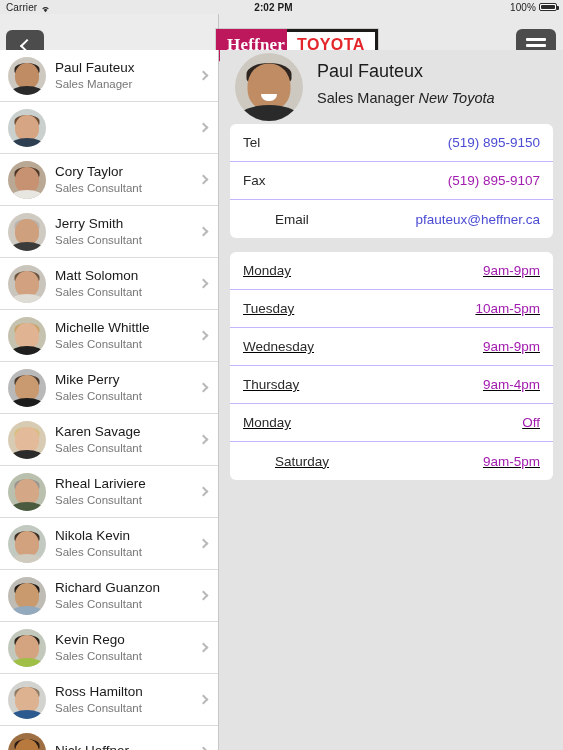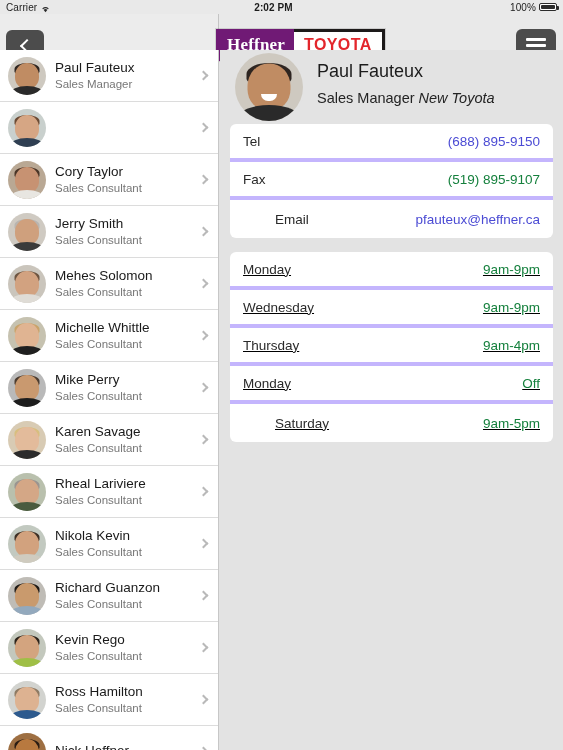--- a/index.html
+++ b/index.html
@@ -60,24 +60,24 @@
   }
   .hamburger { width: 20px; display: flex; flex-direction: column; gap: 3.5px; }
   .hamburger span { display: block; height: 2.6px; background: #fff; border-radius: 1px; }
 
   .logo {
     position: absolute; left: 216px; top: 15px;
     height: 32px; display: flex; align-items: stretch;
     box-shadow: 0 0 0 1px rgba(0,0,0,.12);
   }
   .logo-heffner {
-    background: #701a75; color: #fff;
+    background: #be185d; color: #fff;
     font-family: "Liberation Serif", serif; font-weight: 700;
     font-size: 17px; letter-spacing: .2px;
-    display: flex; align-items: center; padding: 0 9px 0 11px;
+    display: flex; align-items: center; padding: 0 2px 0 11px;
   }
   .logo-toyota {
     background: #fff; color: #e3262c;
     font-weight: 700; font-size: 16px; letter-spacing: .4px;
     display: flex; align-items: center; padding: 0 10px;
     border-top: 3px solid #1d1a1a; border-bottom: 3px solid #1d1a1a; border-right: 3px solid #1d1a1a;
   }
 
   
   .sidebar {
@@ -164,26 +164,26 @@
   .contact-role { font-size: 14.5px; color: #242424; line-height: 22px; margin-top: 4px; }
   .contact-role em { font-style: italic; }
 
   .card {
     background: #fff; border-radius: 6px; overflow: hidden;
     margin-top: 6px;
   }
   .card.hours { margin-top: 14px; text-decoration: underline; }
   .crow {
     height: 38px; display: flex; align-items: center;
-    padding: 0 13px; border-bottom: 4px solid #c4b5fd;
+    padding: 0 13px; border-bottom: 1px solid #c4b5fd;
     font-size: 13.5px; color: #1f1f1f;
   }
   .crow:last-child { border-bottom: none; margin-left: 32px; }
   .crow .lbl { color: #2a2a2a; }
-  .crow .val { margin-left: auto; color: #15803d; }
+  .crow .val { margin-left: auto; color: #a21caf; }
   .crow .val.link { color: #4b4bd4; }
 </style>
 </head>
 <body>
 
 <div id="app">
 
   <div class="statusbar">
     <div class="sb-left">
       <span>Carrier</span>
@@ -269,21 +269,21 @@
         </div>
         <span class="chev-right"></span>
       </div>
       <div class="row">
         <div class="avatar" style="background:#cac5bc">
           <div class="hair" style="background:#6d5440"></div>
           <div class="face" style="background:#d2a280"></div>
           <div class="body" style="background:#dfdcd6"></div>
         </div>
         <div class="rowtext">
-          <div class="rowname">Mehes Solomon</div>
+          <div class="rowname">Matt Solomon</div>
           <div class="rowrole">Sales Consultant</div>
         </div>
         <span class="chev-right"></span>
       </div>
       <div class="row">
         <div class="avatar" style="background:#c6c2b0">
           <div class="hair" style="background:#c9a36a"></div>
           <div class="face" style="background:#e0b492"></div>
           <div class="body" style="background:#1f1f1f"></div>
         </div>
@@ -401,37 +401,41 @@
       </div>
       <div class="contact-names">
         <div class="contact-name">Paul Fauteux</div>
         <div class="contact-role"><span>Sales Manager </span><em>New Toyota</em></div>
       </div>
     </div>
 
     <div class="card" id="contact-card">
         <div class="crow">
           <span class="lbl">Tel</span>
-          <span class="val link">(688) 895-9150</span>
+          <span class="val link">(519) 895-9150</span>
         </div>
         <div class="crow">
           <span class="lbl">Fax</span>
           <span class="val">(519) 895-9107</span>
         </div>
         <div class="crow">
           <span class="lbl">Email</span>
           <span class="val link">pfauteux@heffner.ca</span>
         </div>
       </div>
     <div class="card hours" id="hours-card">
         <div class="crow">
           <span class="lbl">Monday</span>
           <span class="val">9am-9pm</span>
         </div>
         <div class="crow">
+          <span class="lbl">Tuesday</span>
+          <span class="val">10am-5pm</span>
+        </div>
+        <div class="crow">
           <span class="lbl">Wednesday</span>
           <span class="val">9am-9pm</span>
         </div>
         <div class="crow">
           <span class="lbl">Thursday</span>
           <span class="val">9am-4pm</span>
         </div>
         <div class="crow">
           <span class="lbl">Monday</span>
           <span class="val">Off</span>

